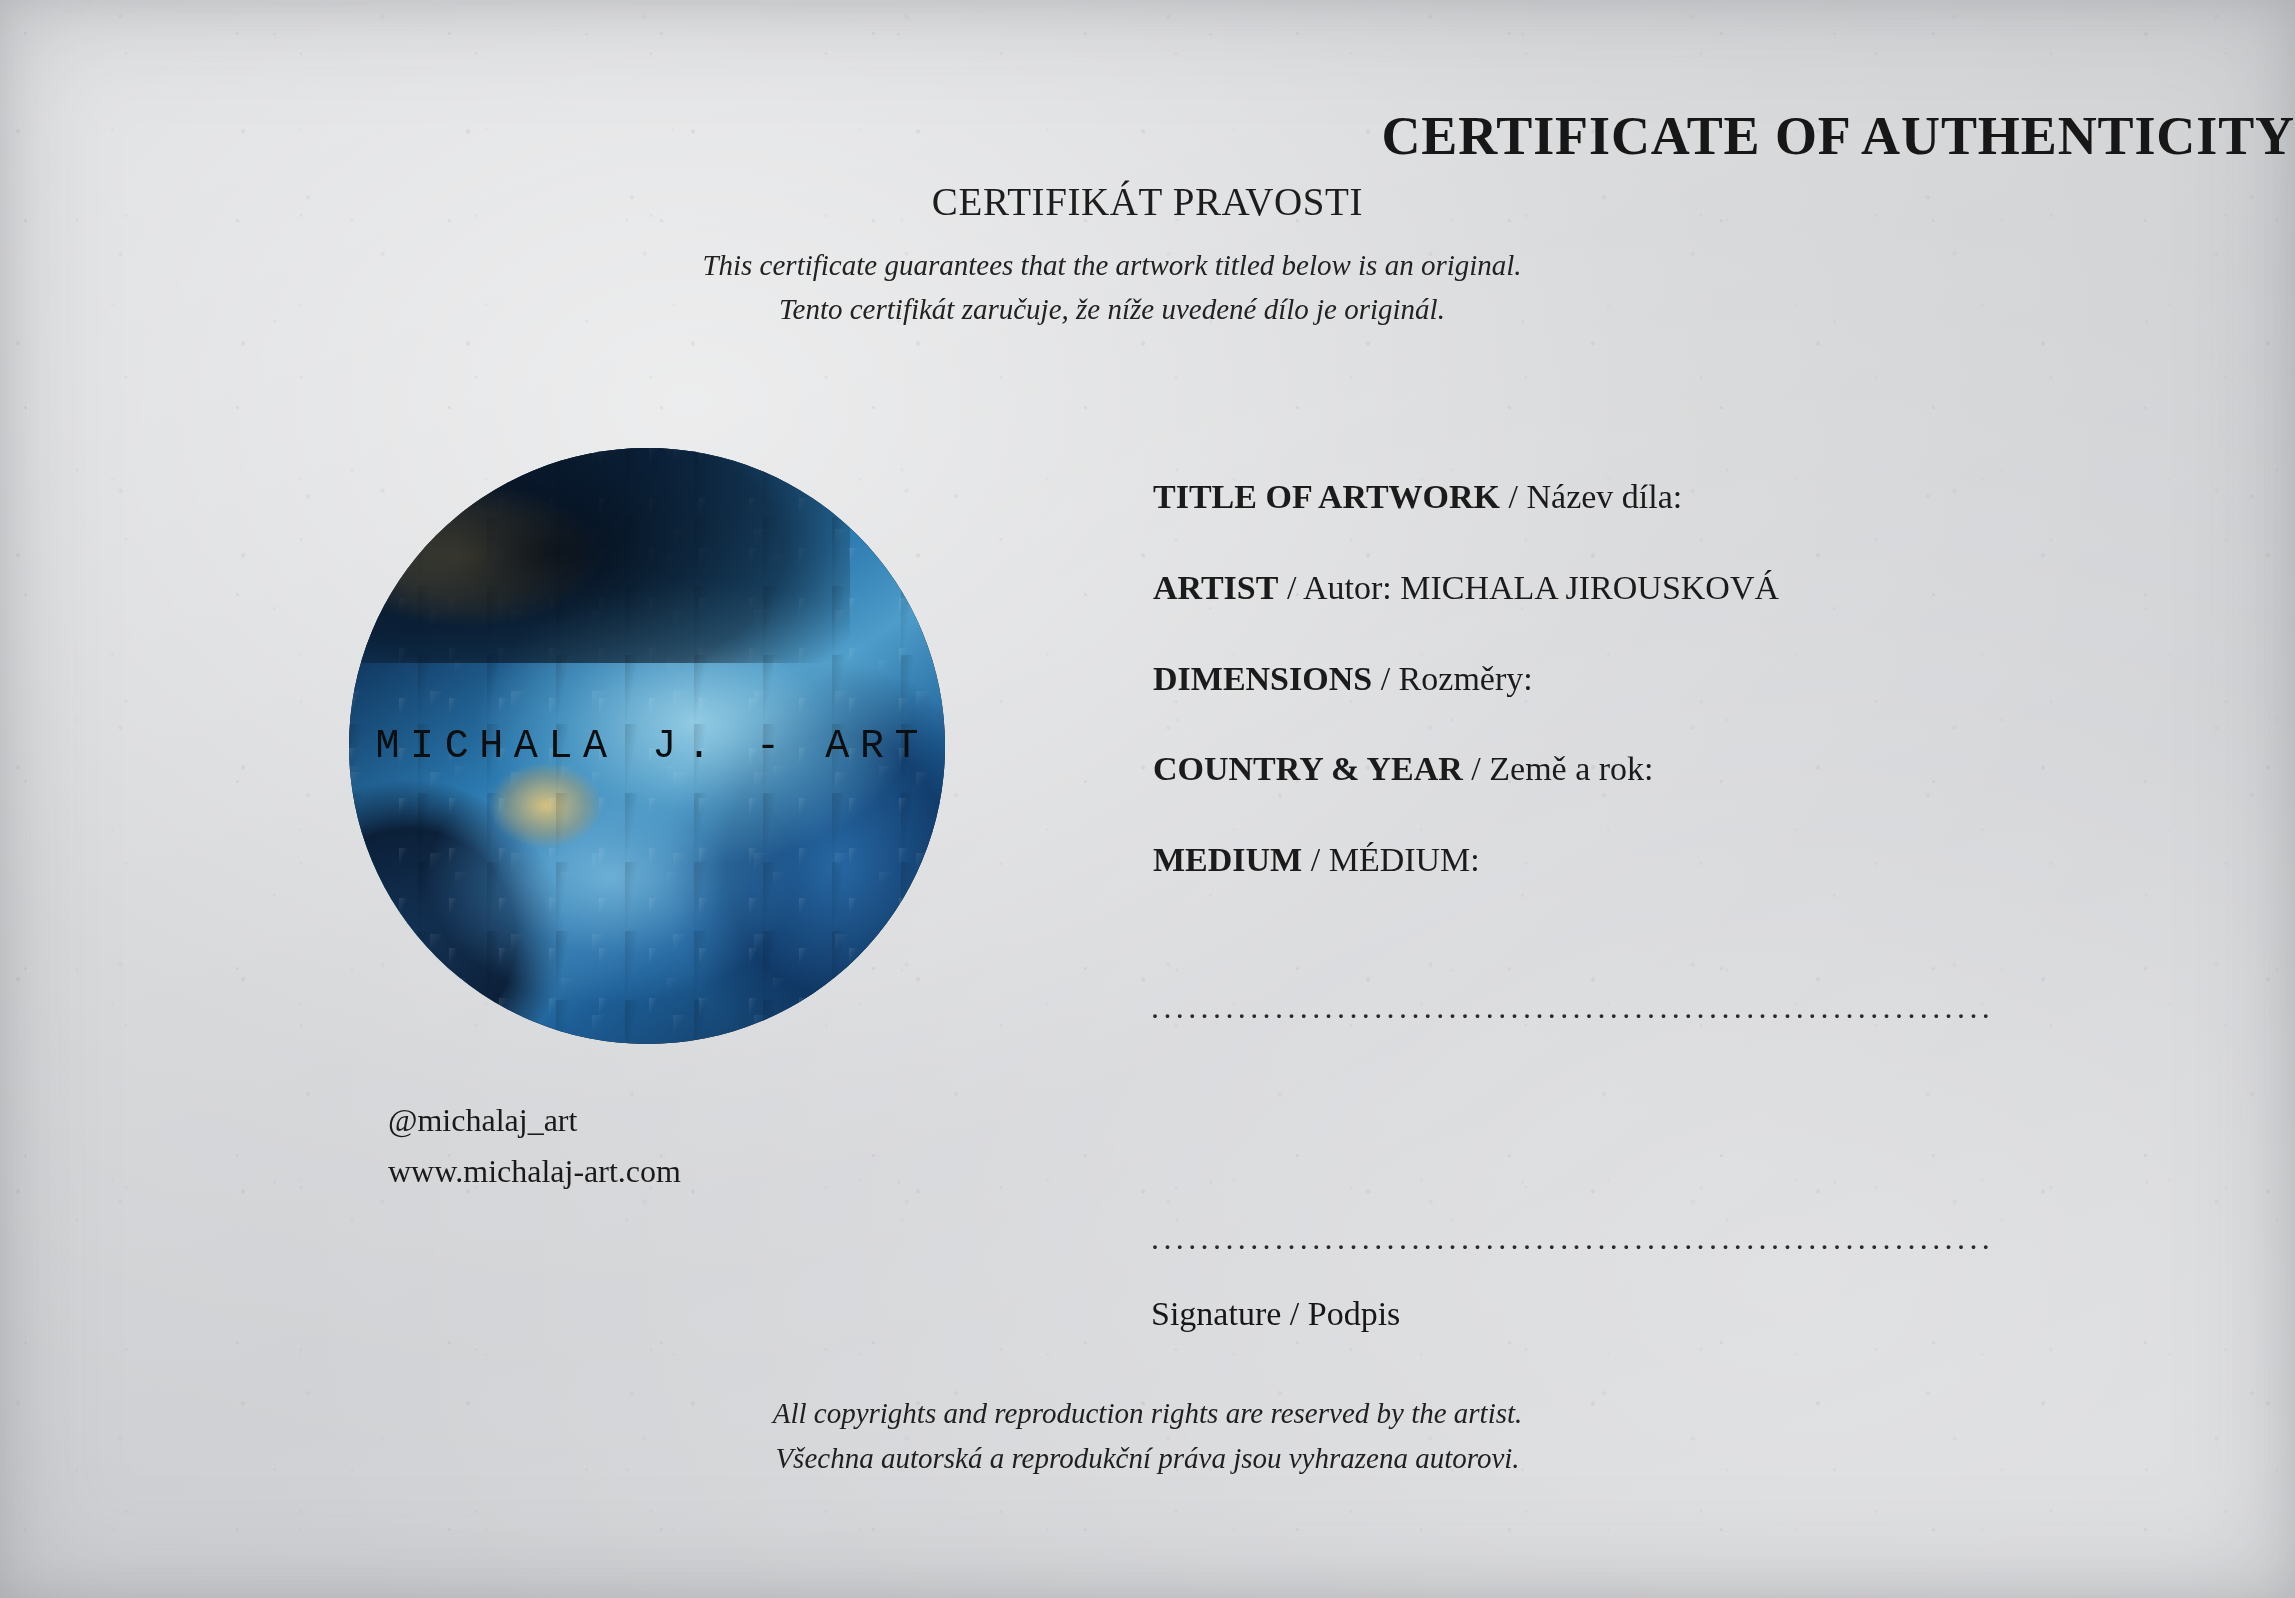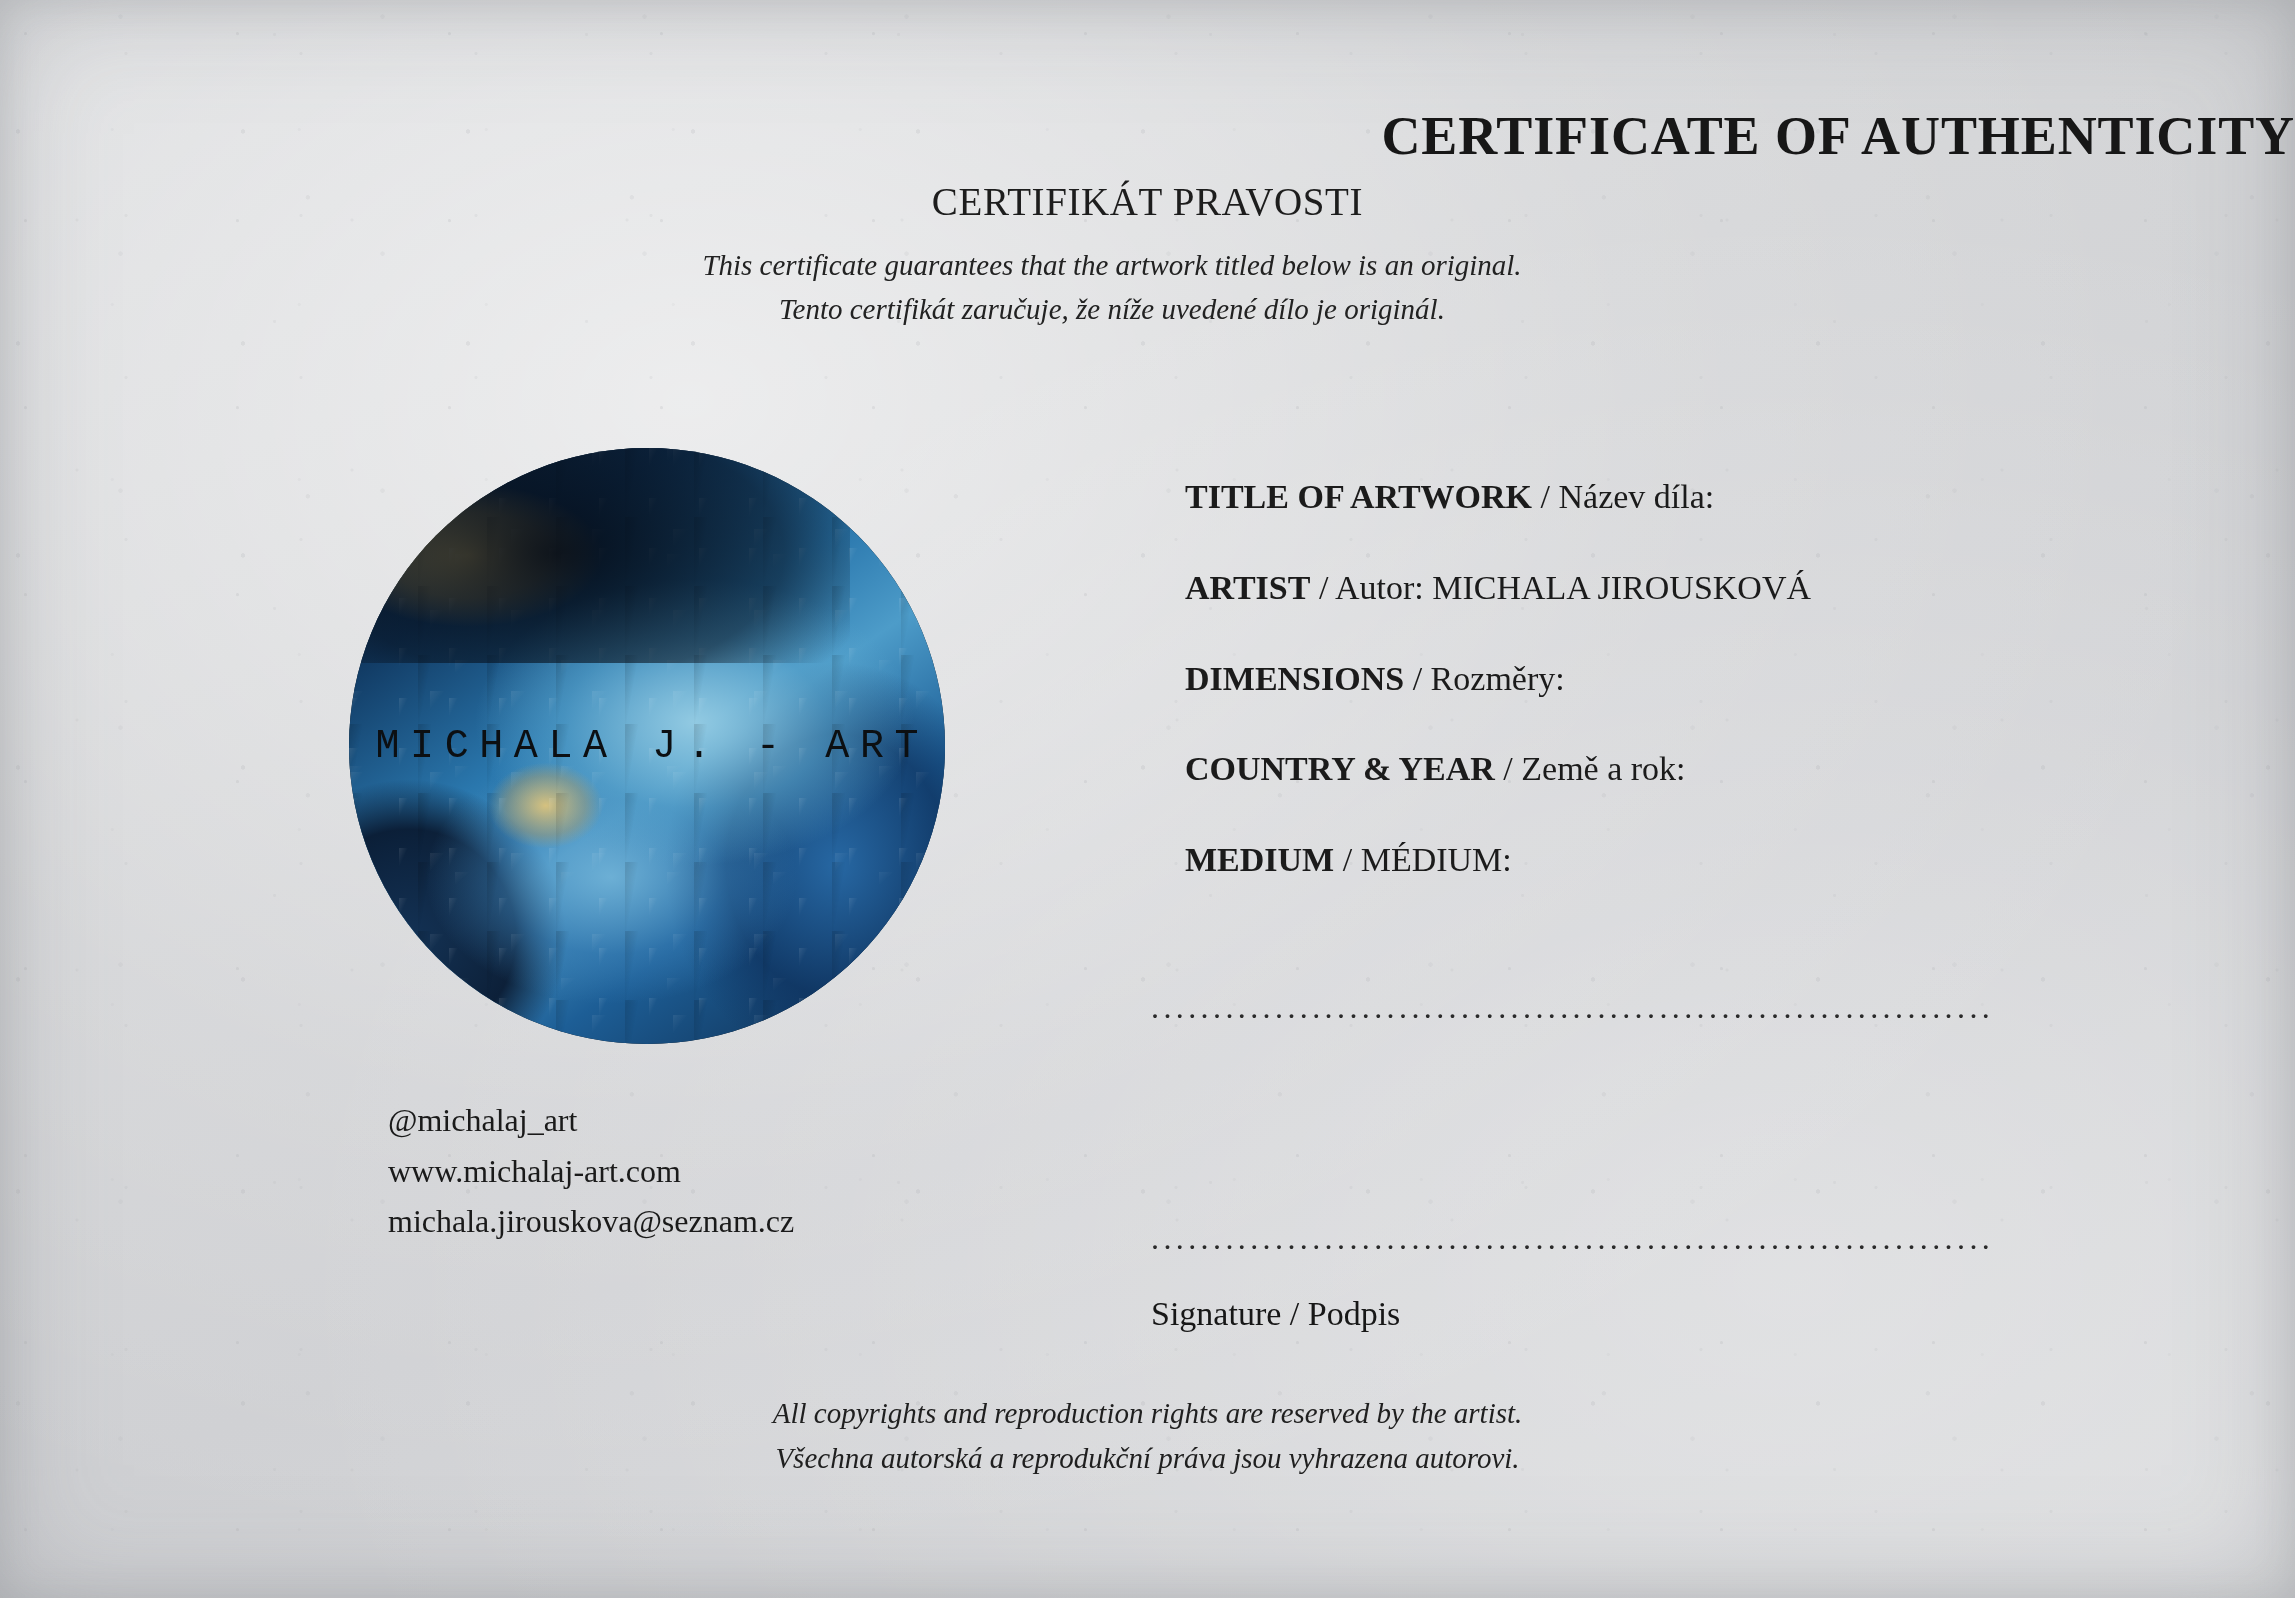--- a/index.html
+++ b/index.html
@@ -159,21 +159,20 @@
     color: #1a1a1a;
   }
   .contact div { white-space: nowrap; }
 
   
   .fields {
     position: absolute;
     left: 1153px;
     top: 477px;
     width: 1011px;
-    margin-left: 32px;
   }
   .field {
     margin-bottom: 50px;
     font-size: 34px;
     line-height: 1.2;
     white-space: nowrap;
   }
   .field .lbl { font-weight: bold; }
   .field .val { font-weight: normal; }
 
@@ -235,21 +234,20 @@
       <div class="art"></div>
       <div class="streaks"></div>
       <div class="dark-top"></div>
       <div class="logo-text">MICHALA J. - ART</div>
     </div>
   </div>
 
   <div class="contact">
     <div>@michalaj_art</div>
     <div>www.michalaj-art.com</div>
-    <div>michala.jirouskova@seznam.cz</div>
   </div>
 
   <div class="fields">
     <div class="field">
       <span class="lbl">TITLE OF ARTWORK</span><span class="val"> / Název díla:</span><span class="val"></span>
     </div>
     <div class="field">
       <span class="lbl">ARTIST</span><span class="val"> / Autor: </span><span class="val">MICHALA JIROUSKOVÁ</span>
     </div>
     <div class="field">

